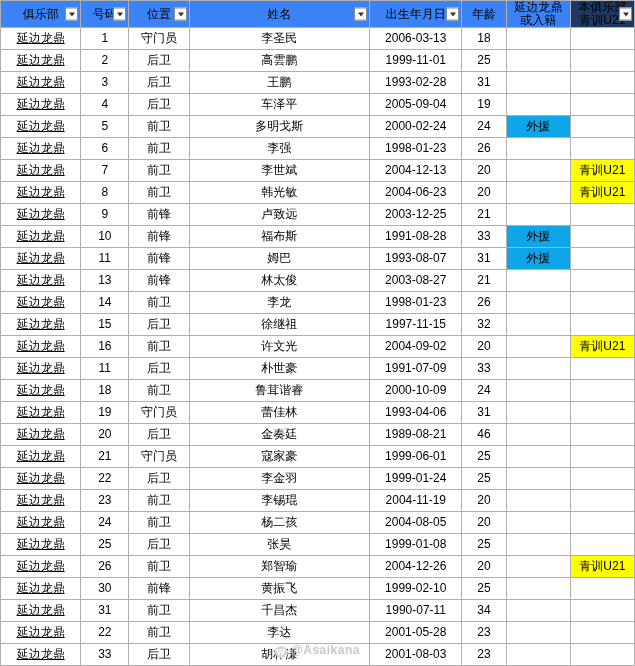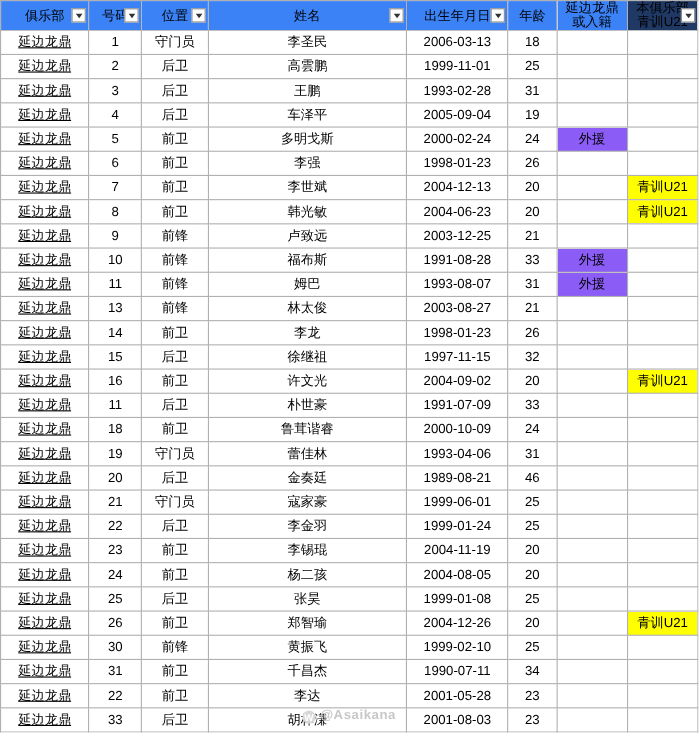--- a/index.html
+++ b/index.html
@@ -85,21 +85,21 @@
     text-align: left;
     padding-left: 6px;
     text-decoration: underline;
   }
   td.num { }
   td.pos { }
   td.name { }
   td.dob { }
   td.age { }
   td.flag-foreign {
-    background: #8b5cf6;
+    background: #0ea5e9;
     color: #ffffff;
     font-weight: bold;
     border: 1px solid #0070c0;
   }
   td.flag-youth {
     background: #ffff00;
     color: #c00000;
     font-weight: bold;
     border: 1px solid #b0b0b0;
   }

